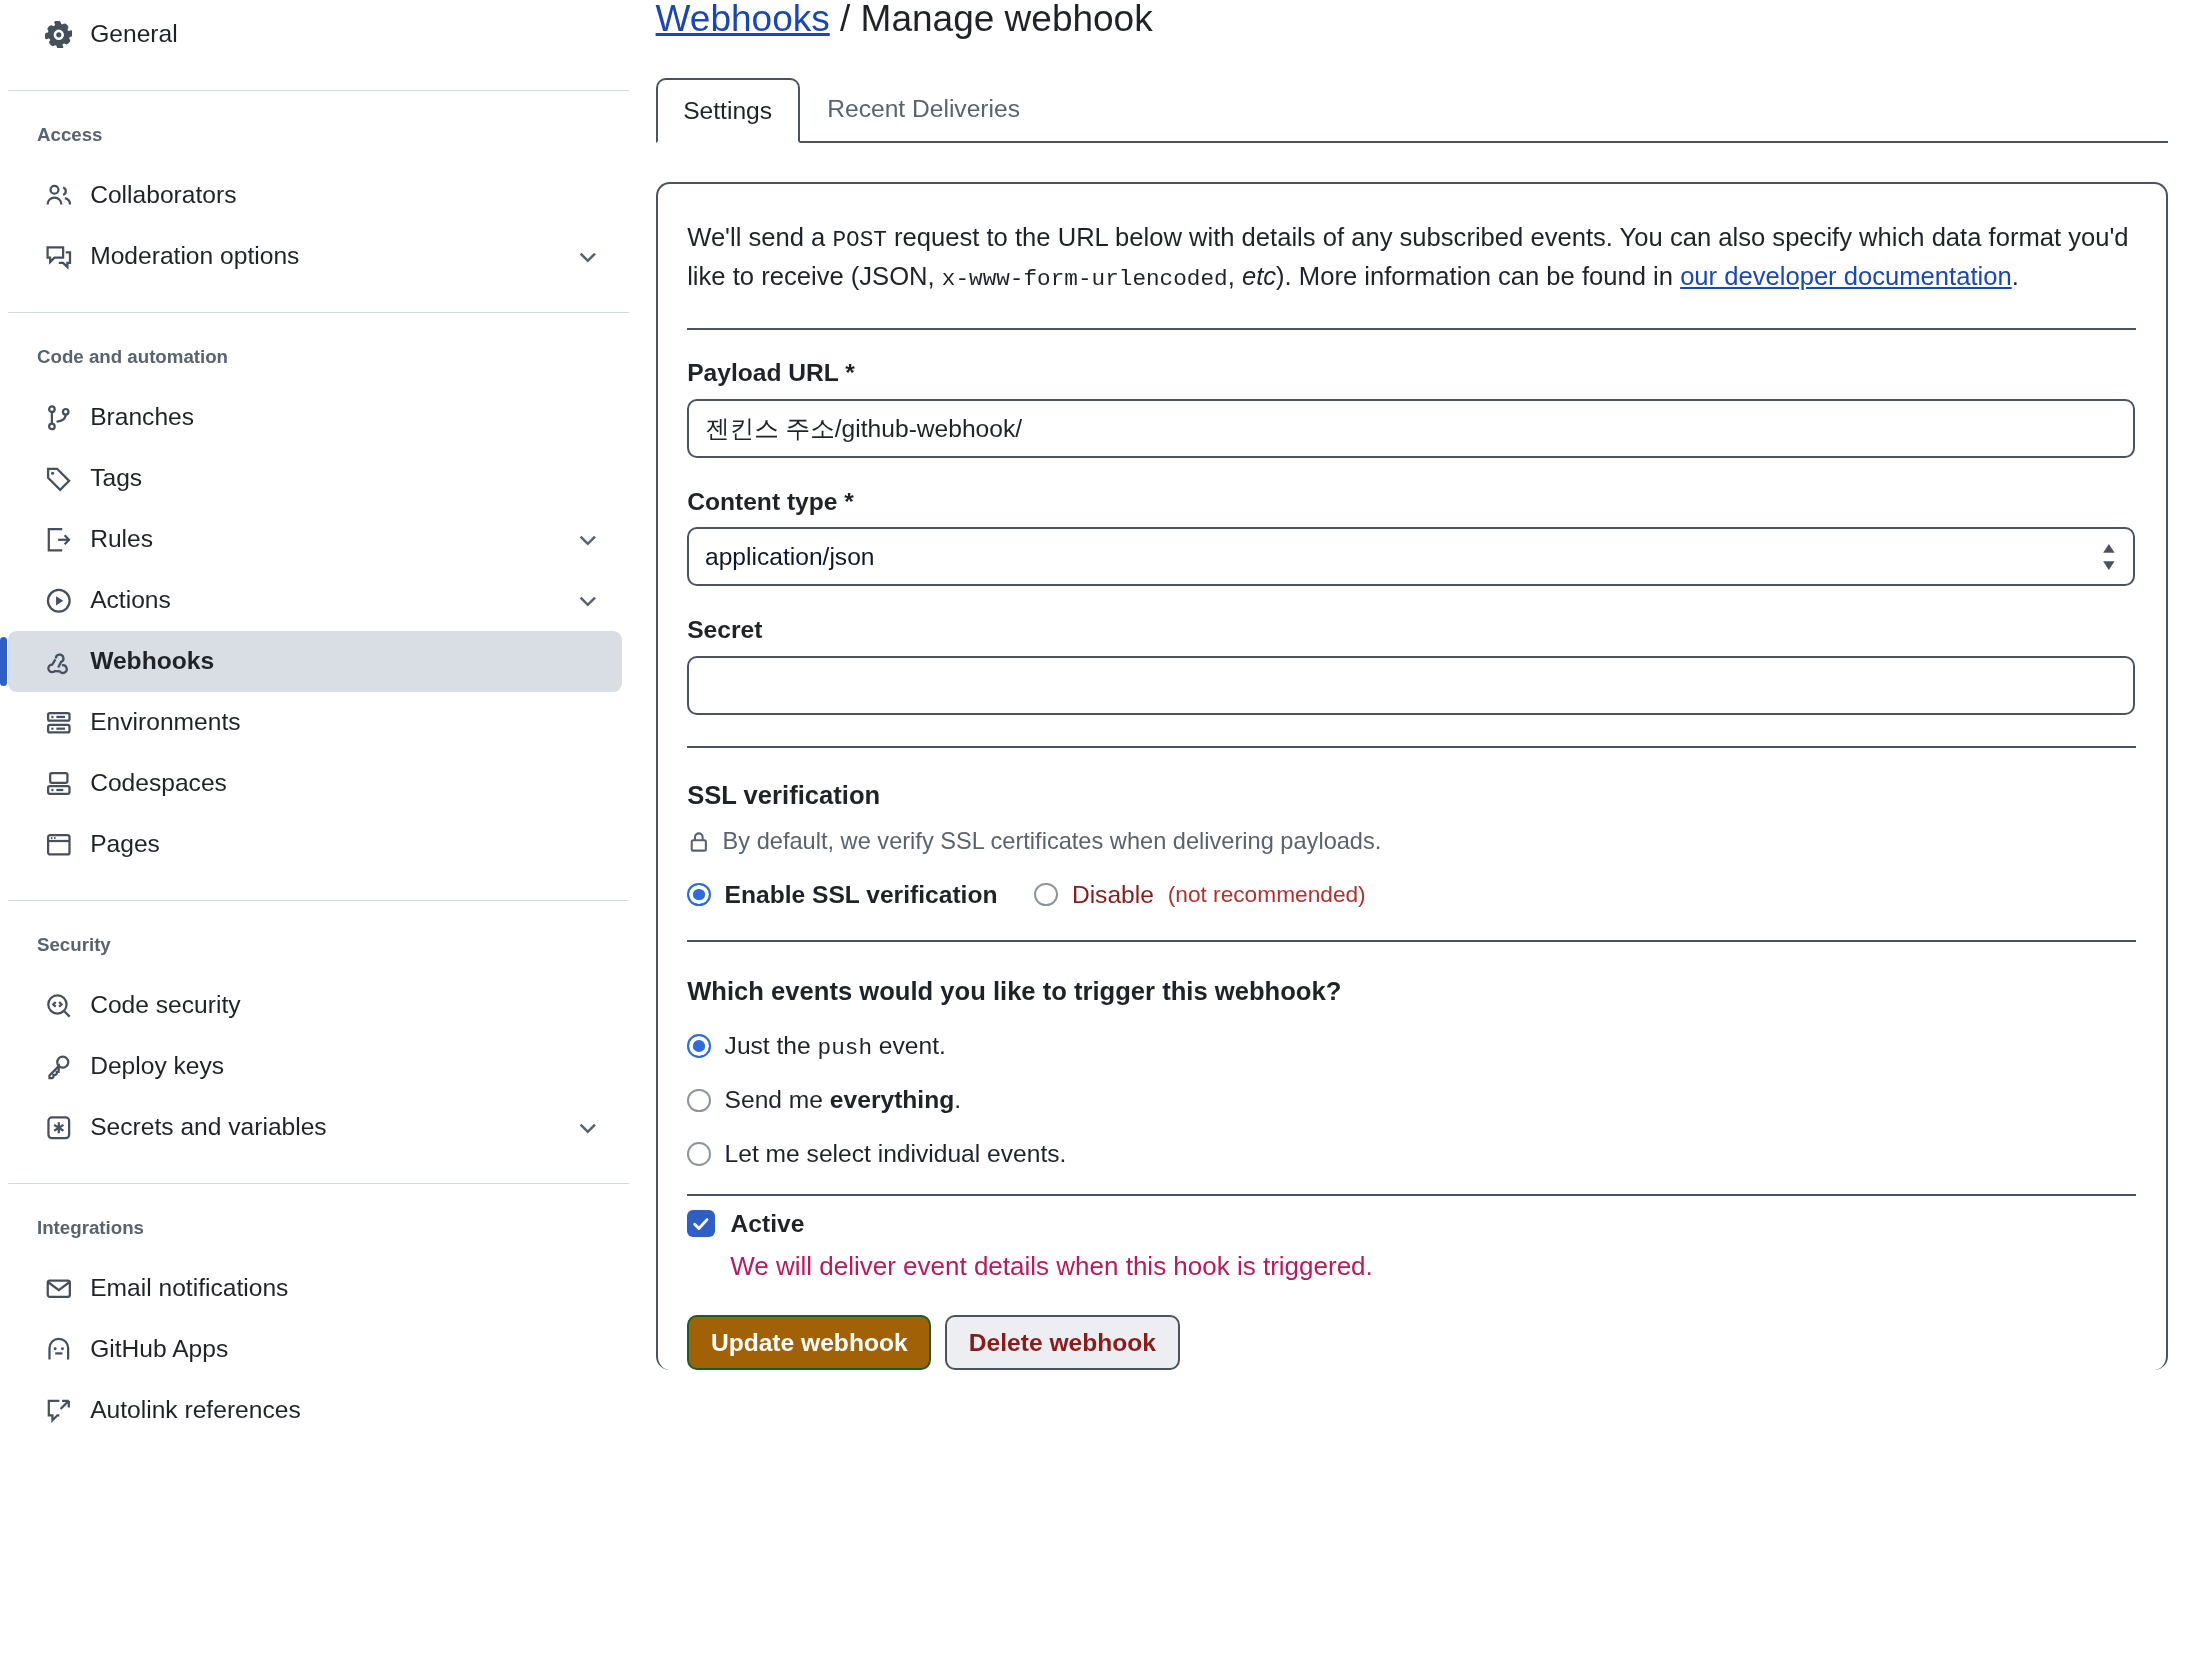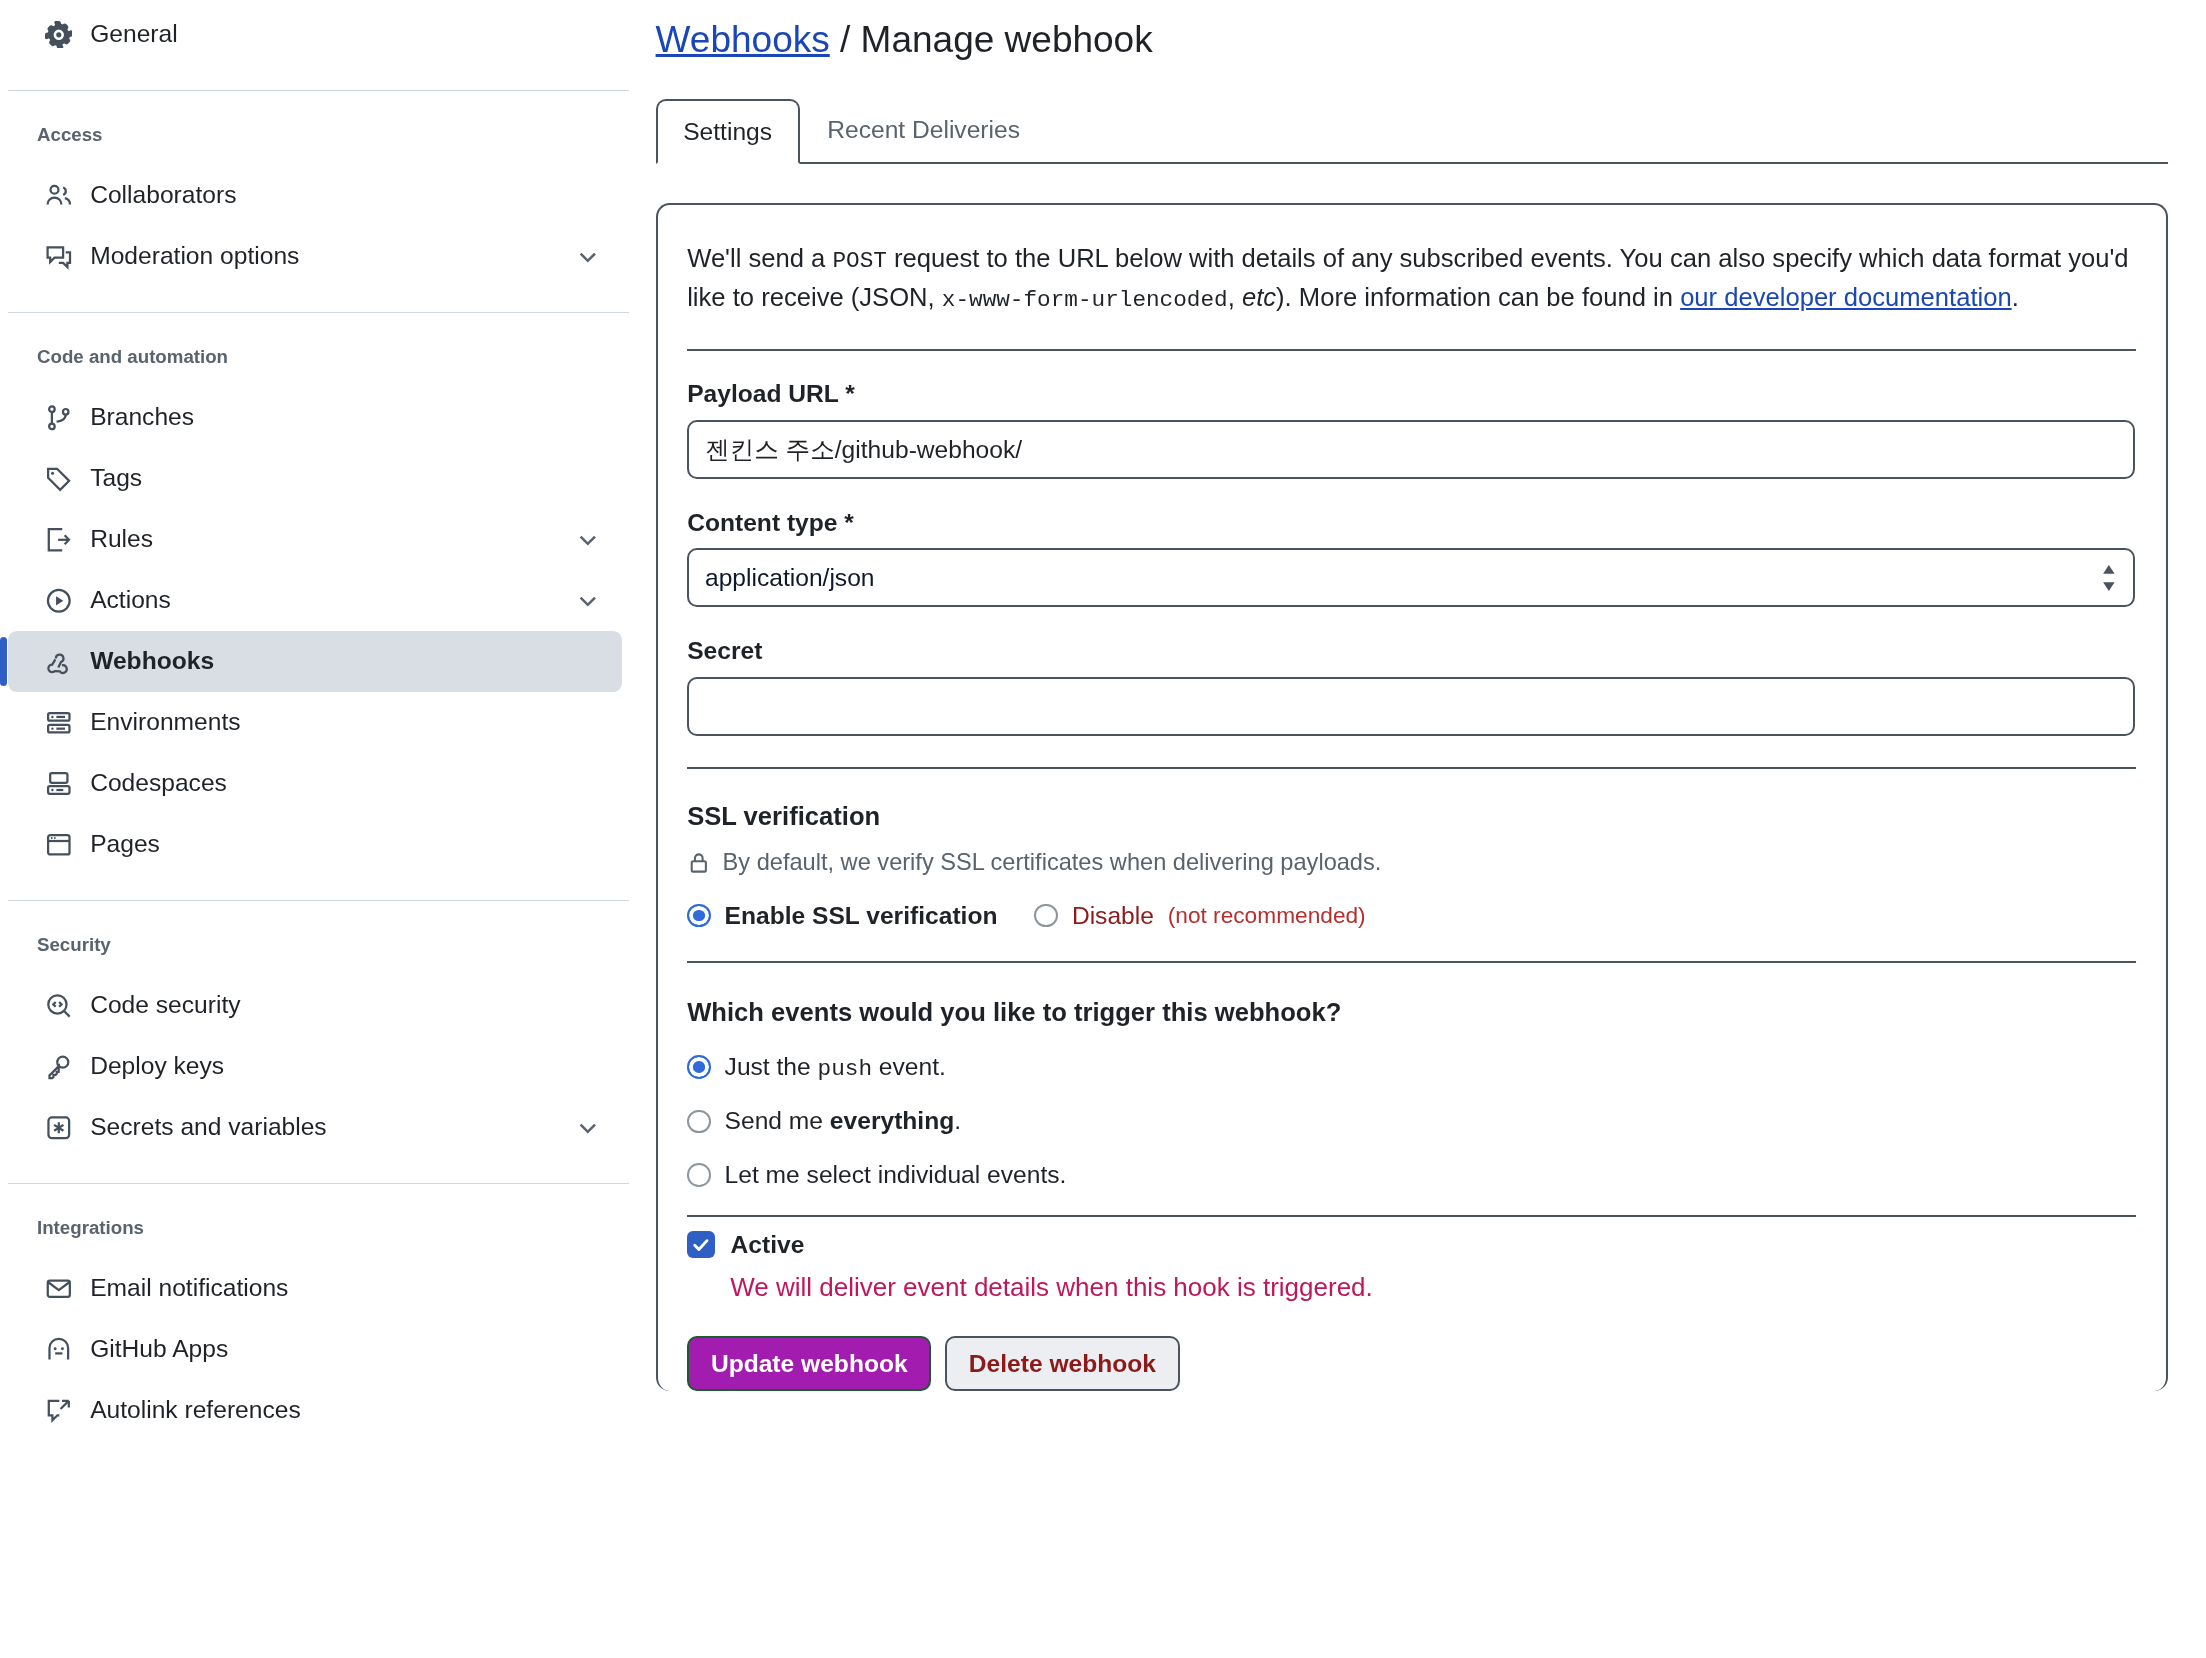--- a/index.html
+++ b/index.html
@@ -81,21 +81,21 @@
 
   
   .main {
     flex: 1 1 auto;
     padding: 0 39px 0 25.6px;
     position: relative;
   }
   .breadcrumb {
     font-size: 37px;
     line-height: 1;
-    padding-top: 21px;
+    padding-top: 0;
     padding-left: 0;
     white-space: nowrap;
   }
   .breadcrumb .bc-link { color: #1a46b8; }
   .breadcrumb .bc-sep { color: #1f2328; }
   .breadcrumb .bc-cur { color: #1f2328; }
 
   .tabnav {
     margin-top: 41px;
     height: 65px;
@@ -248,21 +248,21 @@
   .btn {
     font-size: 24.6px;
     font-weight: bold;
     border-radius: 9.9px;
     padding: 0 21.7px;
     height: 55px;
     display: inline-flex; align-items: center;
     cursor: pointer;
     font-family: "Liberation Sans", sans-serif;
   }
-  .btn-primary { background: #a21caf; color: #ffffff; border: 2px solid #1a5c2a; }
+  .btn-primary { background: #a16207; color: #ffffff; border: 2px solid #1a5c2a; }
   .btn-danger { background: #eceef1; color: #8b1a1a; border: 2px solid #4a535e; }
 </style>
 </head>
 <body>
 
 <div class="page">
 
   <nav class="sidebar">
 
     <div class="nav-item" style="margin-top:3.9px;">

